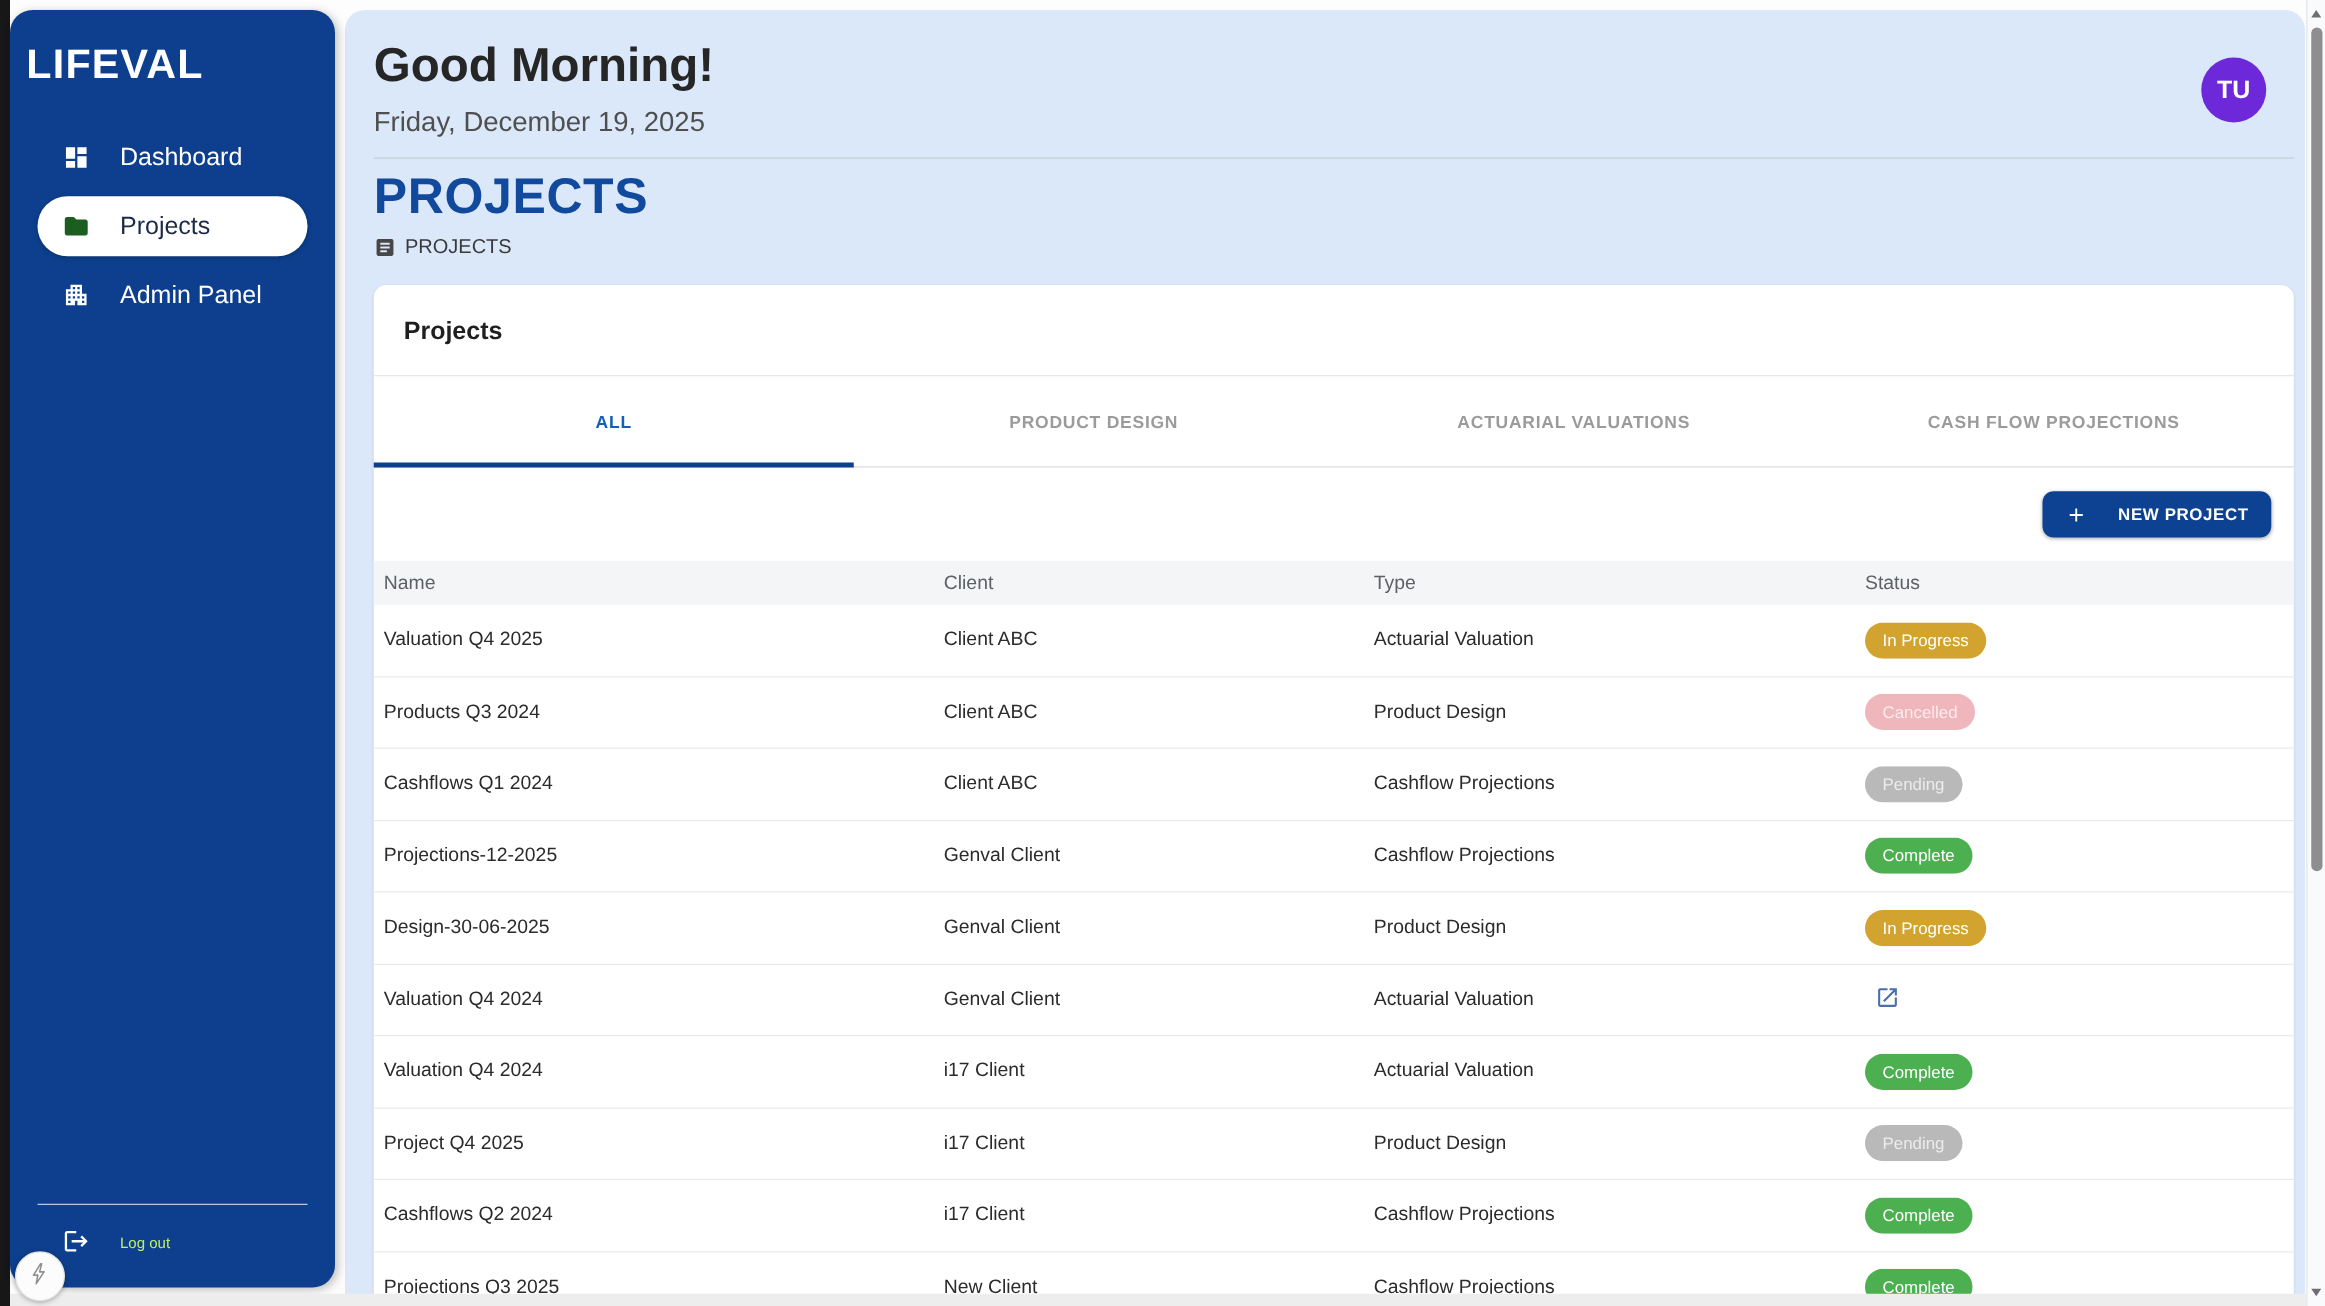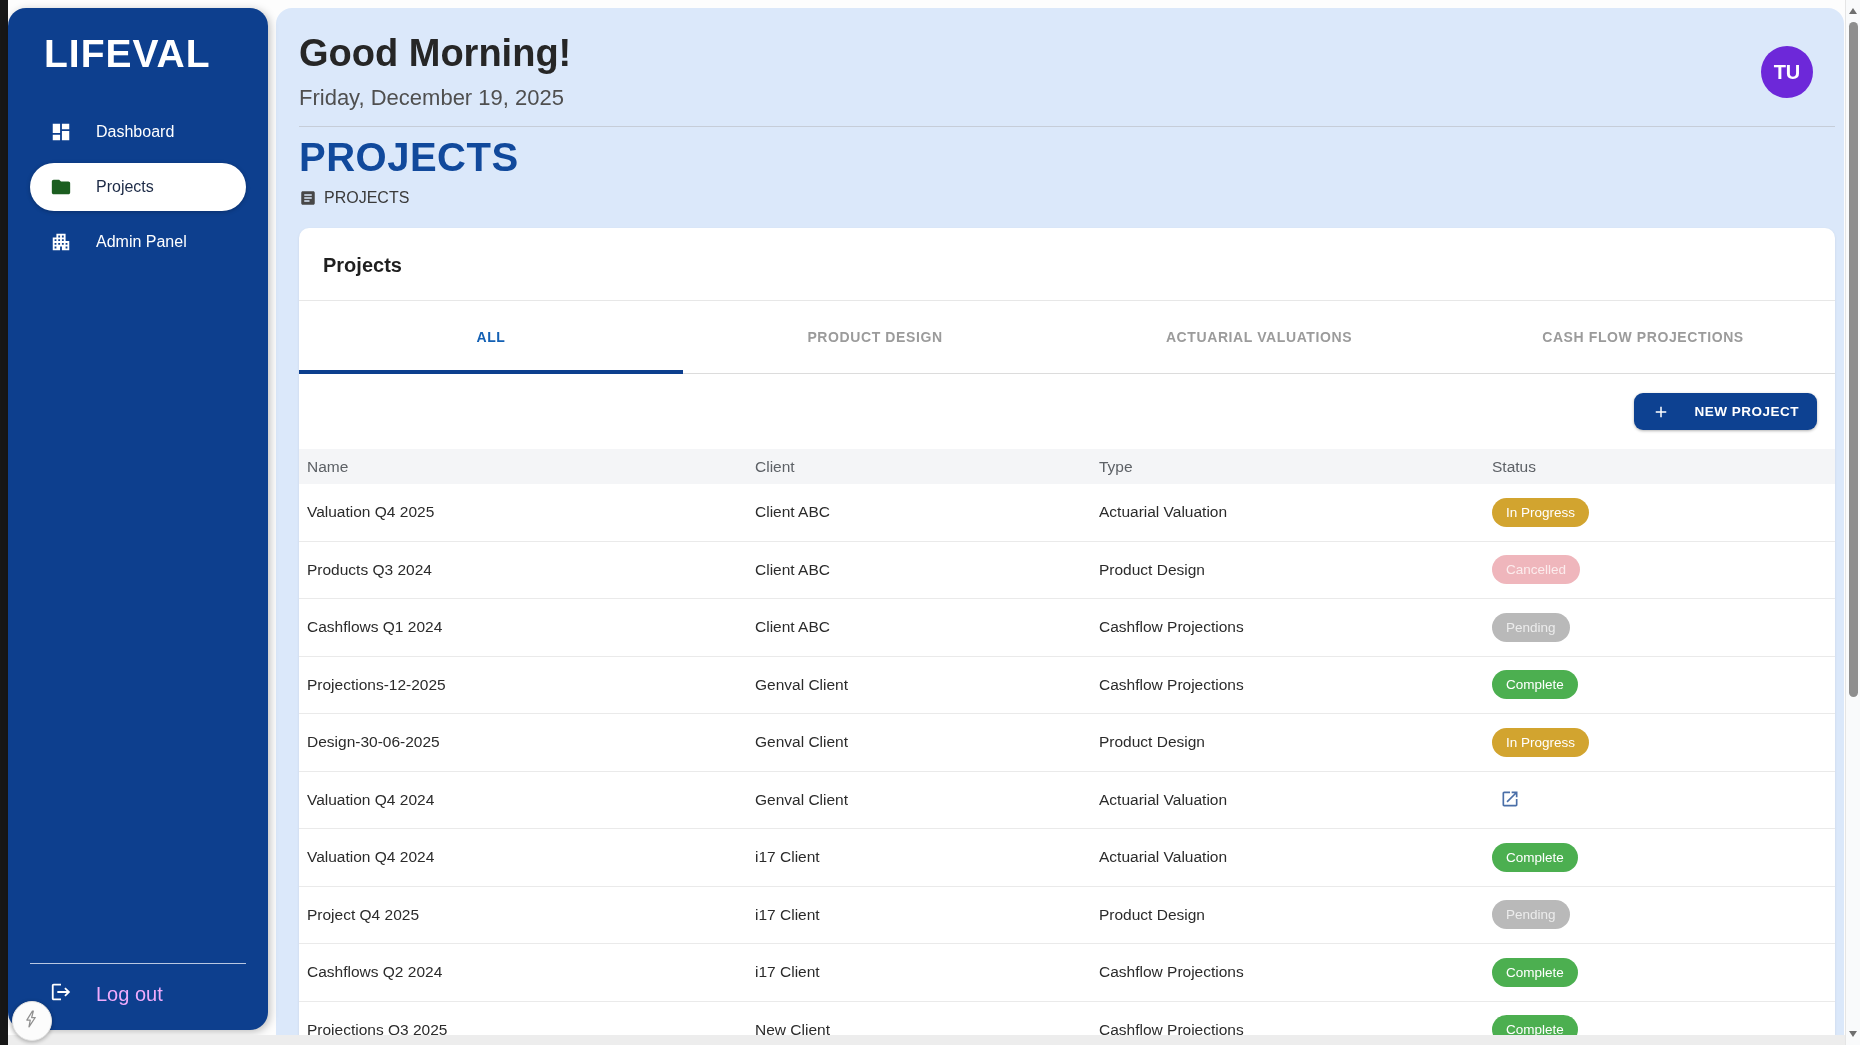--- a/index.html
+++ b/index.html
@@ -6,30 +6,30 @@
   html,body { width:1860px; height:1045px; overflow:hidden; background:#ffffff;
               font-family:"Liberation Sans", sans-serif; }
   .viewport { position:relative; width:1860px; height:1045px; background:#fdfdfd; }
 
   
   .left-edge { position:absolute; left:0; top:0; width:8px; height:1045px; background:#171717; }
 
   
   .sidebar { position:absolute; left:8px; top:8px; width:260px; height:1022px;
              background:#0d3f8e; border-radius:18px; box-shadow:2px 2px 8px rgba(0,0,0,.25); z-index:2; }
-  .logo { color:#ffffff; font-size:39px; font-weight:700; letter-spacing:1px; padding:24px 0 0 36px; }
+  .logo { color:#ffffff; font-size:33px; font-weight:700; letter-spacing:1px; padding:24px 0 0 13px; }
   .nav { margin-top:32px; display:flex; flex-direction:column; gap:7px; }
   .nav-item { display:flex; align-items:center; gap:24px; height:48px; width:216px;
               margin-left:22px; padding-left:20px; border-radius:24px; color:#ffffff;
-              font-size:16px; cursor:pointer; }
+              font-size:20px; cursor:pointer; }
   .nav-item .nicon { width:22px; height:22px; display:flex; align-items:center; }
   .nav-item.active { background:#ffffff; color:#1c2a46; box-shadow:0 1px 4px rgba(0,0,0,.25); }
   .sidebar-divider { position:absolute; bottom:66px; left:22px; width:216px; height:1px; background:#b9c8e2; }
   .logout-row { position:absolute; bottom:14px; left:22px; display:flex; align-items:center; gap:24px;
-                height:44px; padding-left:20px; width:216px; color:#f0abfc; font-size:20px; cursor:pointer; }
+                height:44px; padding-left:20px; width:216px; color:#bef264; font-size:12px; cursor:pointer; }
   .fab-lightning { position:absolute; left:12px; top:1001px; width:40px; height:40px; border-radius:50%;
                    background:#fcfcfc; border:1px solid #e2e2e2; box-shadow:0 1px 4px rgba(0,0,0,.3);
                    display:flex; align-items:center; justify-content:center; z-index:6; cursor:pointer; }
 
   
   .main-panel { position:absolute; left:276px; top:8px; width:1568px; height:1037px;
                 background:#dbe8fa; border-radius:16px 16px 0 0; overflow:hidden; z-index:1; }
   .greeting { padding:24px 0 0 23px; font-size:38px; font-weight:700; color:#262626; }
   .date { padding:10px 0 0 23px; font-size:22px; color:#4f4f4f; }
   .avatar { position:absolute; right:31px; top:38px; width:52px; height:52px; border-radius:50%;

